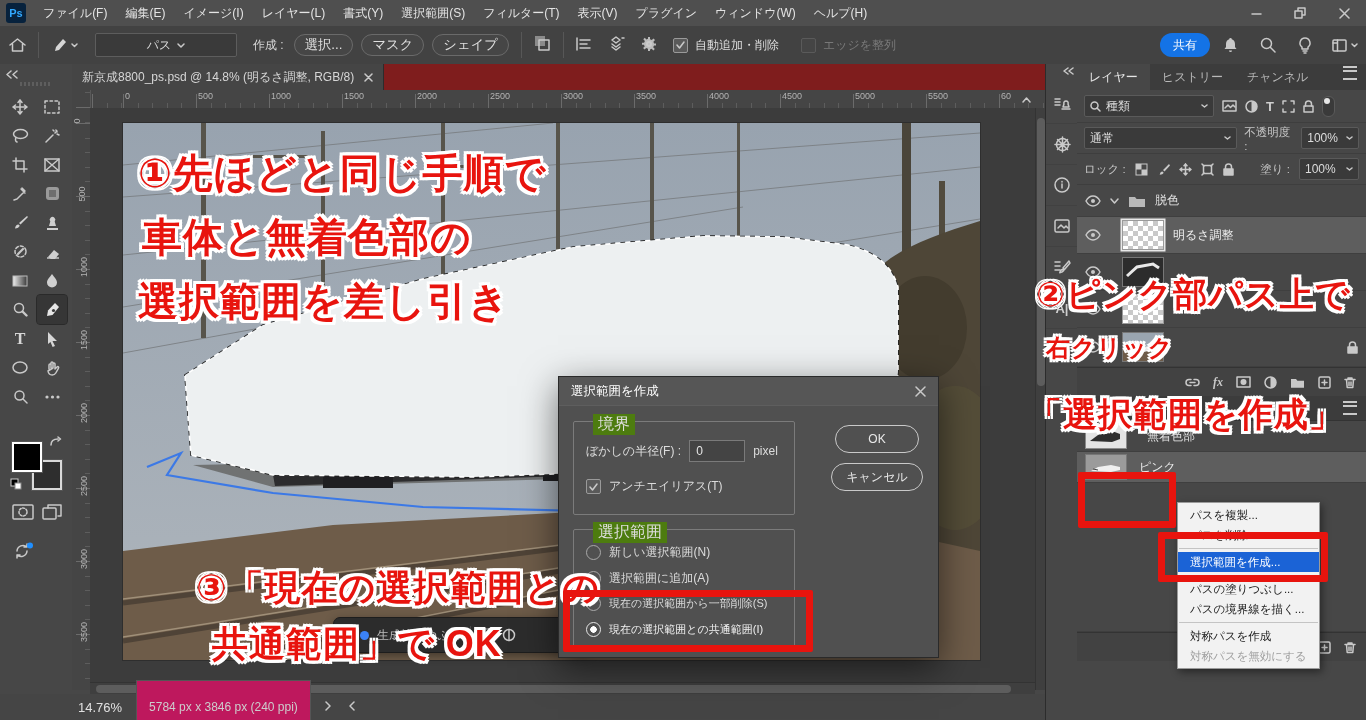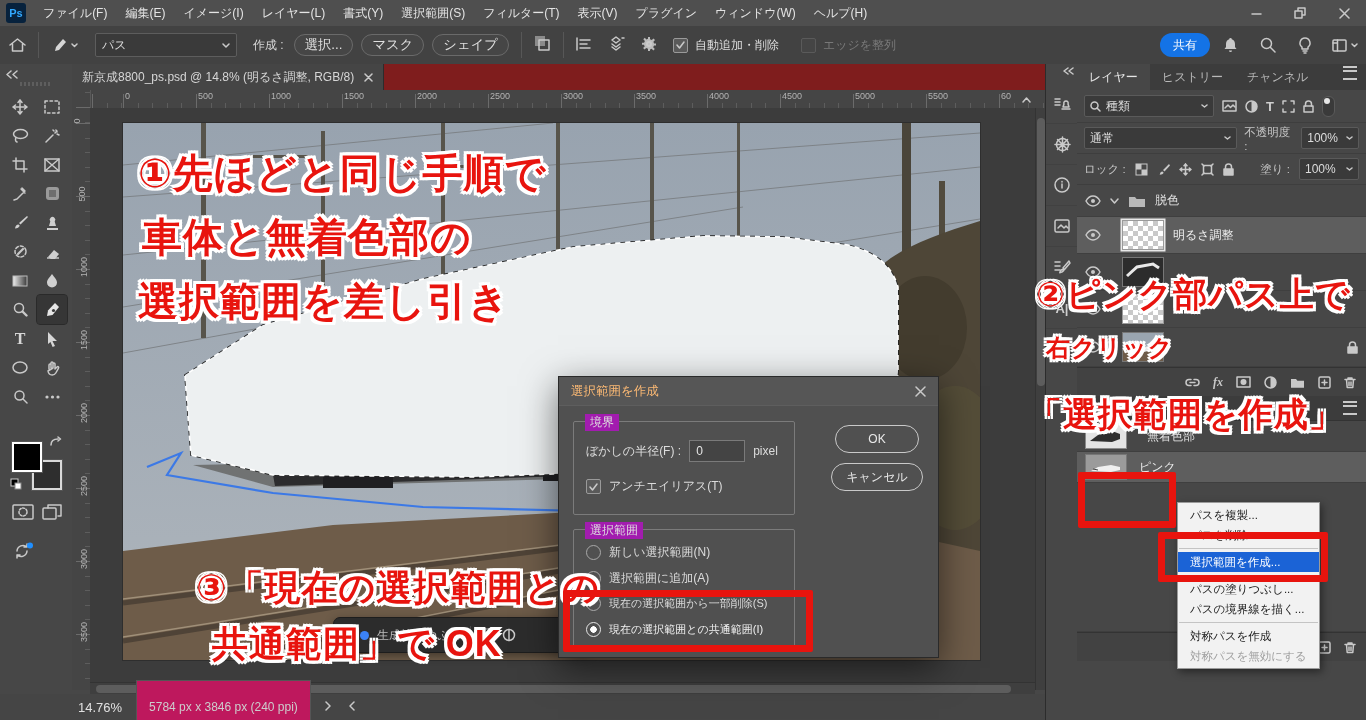--- a/index.html
+++ b/index.html
@@ -52,23 +52,23 @@
   .ptab{height:26px;display:flex;align-items:center;padding:0 12px;color:#b9b9b9;font-size:12px}
   .ptab.on{background:#474747;color:#e6e6e6}
   .well{background:#3a3a3a;border:1px solid #5a5a5a;border-radius:2px;height:20px;display:flex;align-items:center;padding:0 5px;gap:5px}
   .lrow{display:flex;align-items:center;border-bottom:1px solid #3f3f3f}
   .lrow.sel{background:#5e5e5e}
   .checker{background:repeating-conic-gradient(#ffffff 0 25%,#c9c9c9 0 50%) 0 0/10px 10px;border:1px solid #9a9a9a}
   .bbar{background:#424242;border-top:1px solid #333;display:flex;align-items:center;justify-content:flex-end;gap:13px;padding:0 10px}
   
   .dialog{left:558px;top:376px;width:379px;height:280px;background:#505050;border:1px solid #2a2a2a;
           box-shadow:0 10px 34px rgba(0,0,0,.55);z-index:40}
-  .dtitle{height:28px;display:flex;align-items:center;padding:0 12px;color:#fdba74;font-size:12.5px;border-bottom:1px solid #5e5e5e;background:#565656}
+  .dtitle{height:28px;display:flex;align-items:center;padding:0 12px;color:#ffffff;font-size:12.5px;border-bottom:1px solid #5e5e5e;background:#565656}
   .fset{position:absolute;border:1px solid #7b7b7b;border-radius:2px}
-  .fleg{position:absolute;top:-8px;left:11px;background:#a21caf;padding:0 5px;color:#dedede;font-size:12px}
+  .fleg{position:absolute;top:-8px;left:19px;background:#4d7c0f;padding:0 5px;color:#dedede;font-size:16px}
   .dbtn{position:absolute;border:1.5px solid #c9c9c9;border-radius:14px;height:26px;display:flex;align-items:center;justify-content:center;color:#e8e8e8;font-size:12px}
   .radio{width:13px;height:13px;border:1.5px solid #a8a8a8;border-radius:50%;margin-right:8px;flex:0 0 13px}
   .radio.on{border-color:#e6e6e6;background:radial-gradient(circle,#fff 0 3px,transparent 3.5px)}
   .chk{width:13px;height:13px;background:#5a5a5a;border:1px solid #9a9a9a;border-radius:2px;margin-right:8px;
        display:flex;align-items:center;justify-content:center}
   
   .cmenu{left:1177px;top:502px;width:141px;background:#f2f2f2;border:1px solid #9b9b9b;z-index:45;
          box-shadow:2px 3px 8px rgba(0,0,0,.45);padding:2px 0}
   .citem{height:20px;display:flex;align-items:center;padding:0 12px;color:#1c1c1c;font-size:11.5px}
   .citem.hl{background:#1b63d6;color:#fff}
@@ -142,21 +142,21 @@
       </div>
     <div style="width:1px;height:26px;background:#575757;margin:0 4px"></div>
     <div style="width:44px;display:flex;align-items:center;justify-content:center;gap:4px">
       <svg class="icf" width="15" height="15">
           <path d="M11 1l3 3-7 8-4 1 1-4z" fill="#d6d6d6"></path>
         </svg>
       <svg class="ic" width="7" height="5">
           <path d="M1 1l2.5 2.5L6 1"></path>
         </svg>
       </div>
-    <div class="opt-dd" style="width:128px;margin-left:8px;justify-content:space-between">
+    <div class="opt-dd" style="width:128px;margin-left:8px;justify-content:center">
       <span>パス</span>
       <svg class="ic" width="8" height="5">
           <path d="M1 1l3 3 3-3"></path>
         </svg>
       </div>
     <div style="margin:0 10px 0 16px;color:#d9d9d9">作成 :</div>
     <button class="opt-btn" style="margin-right:8px">選択...</button>
     <button class="opt-btn" style="margin-right:8px">マスク</button>
     <button class="opt-btn">シェイプ</button>
     <div style="width:1px;height:26px;background:#575757;margin:0 12px"></div>

